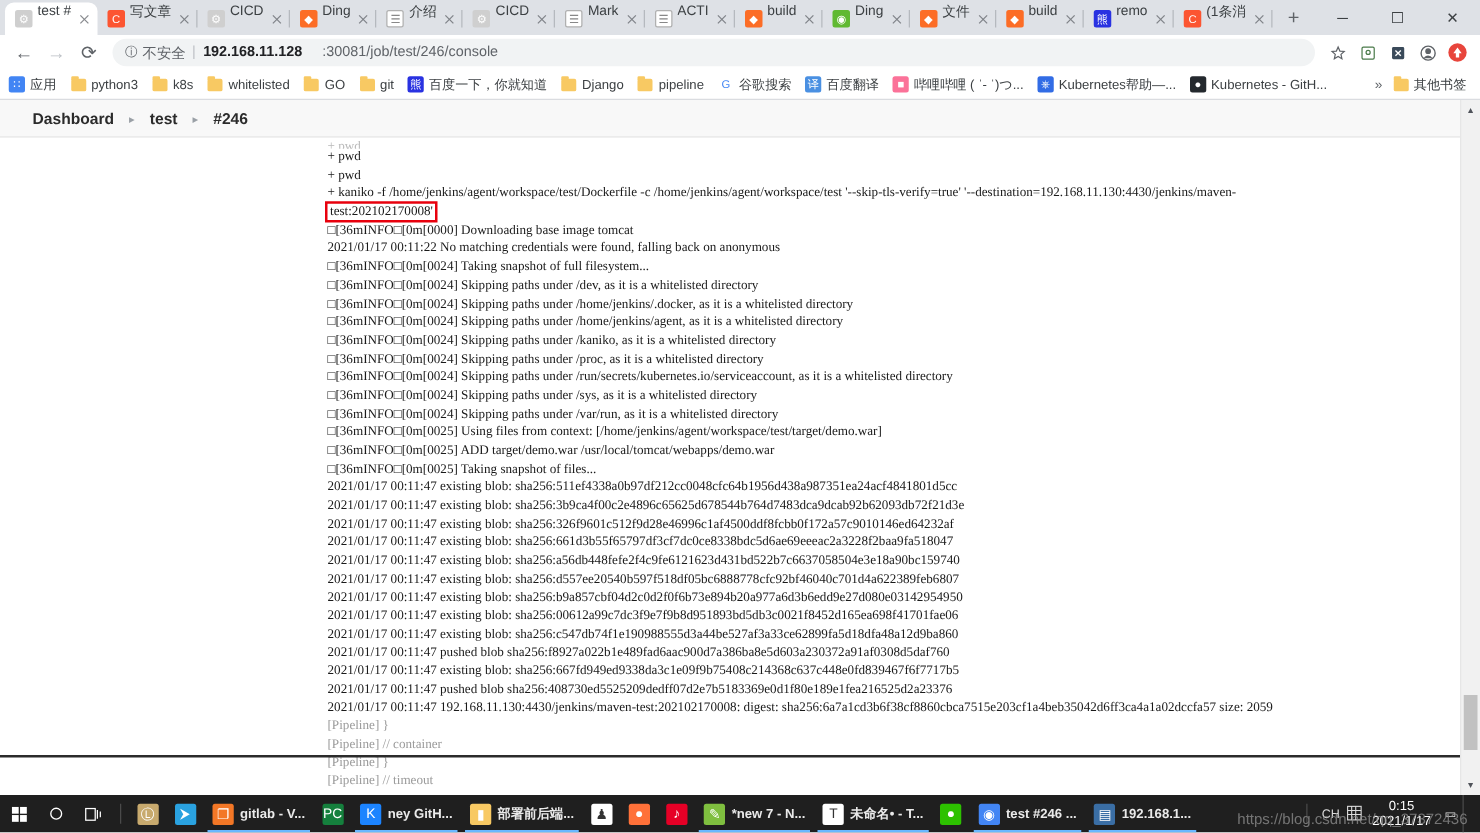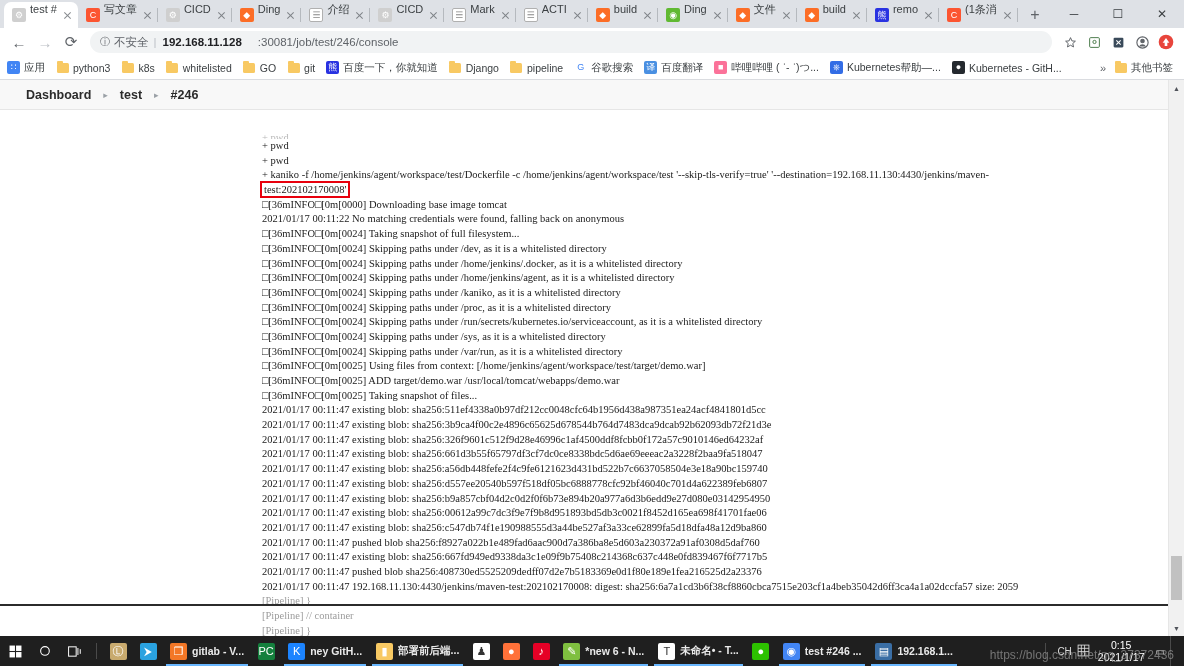--- a/index.html
+++ b/index.html
@@ -88,21 +88,21 @@
   .page { position:absolute; left:0; top:80px; right:0; bottom:30px; background:#fff; }
   .jk-header {
     height:30px; background:#f8f8f8; border-bottom:1px solid #e6e6e6;
     display:flex; align-items:center; padding-left:26px;
   }
   .crumb { font-size:12.5px; color:#2b2b2b; font-weight:bold; }
   .crumb-sep { color:#9aa0a6; font-size:9px; margin:0 12px; }
 
   .console-wrap {
     position:absolute; left:0; top:31px; right:0; bottom:0;
-    background:#fff; overflow:hidden;margin-top:20px;
+    background:#fff; overflow:hidden;
   }
   .console {
     position:absolute; left:262px; top:0; right:22px; bottom:0;
     font-family: "Liberation Serif", serif;
     font-size:10.5px; line-height:14.7px; color:#1a1a1a;
     white-space:pre-wrap; word-break:break-all;
     padding-top:0px;
   }
   .ln { display:block; height:14.7px; }
   .ln.cut { height:8px; overflow:hidden; color:#b9b9b9; }
@@ -443,21 +443,21 @@
           <span class="ic" style="background: rgb(255, 255, 255); color: rgb(51, 51, 51);">♟</span>
         </div>
         <div class="tb-item tb-icononly">
           <span class="ic" style="background: rgb(255, 113, 57); color: rgb(255, 255, 255);">●</span>
         </div>
         <div class="tb-item tb-icononly">
           <span class="ic" style="background: rgb(230, 0, 38); color: rgb(255, 255, 255);">♪</span>
         </div>
         <div class="tb-item open">
           <span class="ic" style="background: rgb(127, 191, 63); color: rgb(255, 255, 255);">✎</span>
-          <span class="tl">*new 6 - N...</span>
+          <span class="tl">*new 7 - N...</span>
         </div>
         <div class="tb-item open">
           <span class="ic" style="background: rgb(255, 255, 255); color: rgb(51, 51, 51);">T</span>
           <span class="tl">未命名• - T...</span>
         </div>
         <div class="tb-item tb-icononly">
           <span class="ic" style="background: rgb(45, 193, 0); color: rgb(255, 255, 255);">●</span>
         </div>
         <div class="tb-item open">
           <span class="ic" style="background: rgb(66, 133, 244); color: rgb(255, 255, 255);">◉</span>

